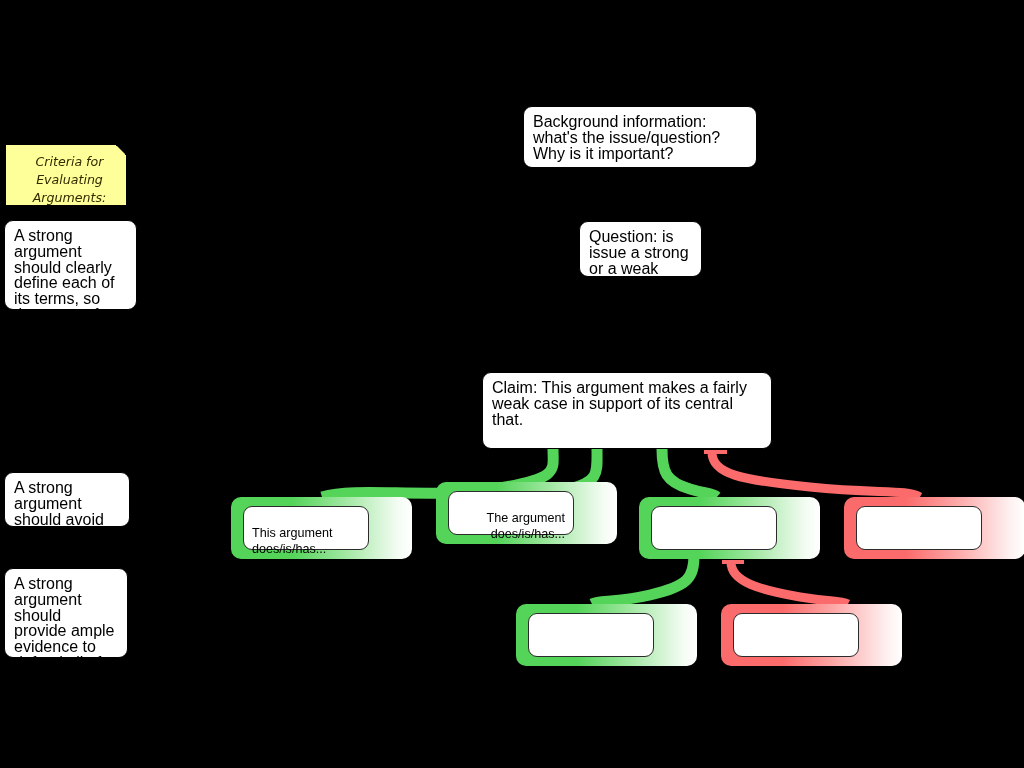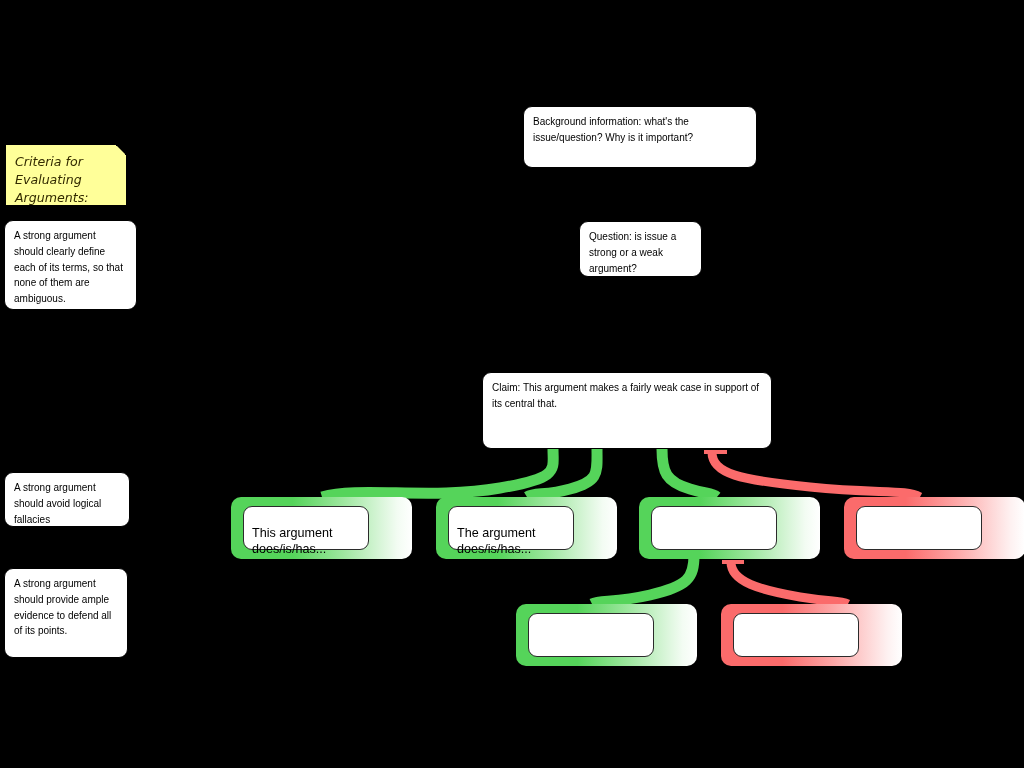--- a/index.html
+++ b/index.html
@@ -8,30 +8,30 @@
     font-family:"Liberation Sans", sans-serif;
   }
   .stage{position:absolute;left:0;top:0;width:1024px;height:768px;}
 
   
   #wires{position:absolute;left:0;top:0;width:1024px;height:768px;z-index:1;}
 
   
   .note{
     position:absolute;background:#fff;border:1px solid #000;border-radius:9px;
-    box-sizing:border-box;color:#000;font-size:10px;line-height:15.8px;
+    box-sizing:border-box;color:#000;font-size:16px;line-height:15.8px;
     padding:7px 9px;z-index:4;
   }
   .note.wide{line-height:16px;}
 
   
   .sticky{
     position:absolute;background:#ffff99;box-sizing:border-box;z-index:4;
     color:#332b00;font-size:12.6px;line-height:18px;padding:8px 2px 6px 9px;
-    font-family:"DejaVu Sans", sans-serif;font-style:italic;
+    font-family:"DejaVu Sans", sans-serif;font-style:italic;text-align:center;
   }
   .sticky .fold{
     position:absolute;right:0;top:0;width:10px;height:10px;
     background:#000;
     clip-path:polygon(0 0,100% 100%,100% 0);
   }
   .sticky .foldline{
     position:absolute;right:0;top:0;width:10px;height:10px;
     border-top:1px solid #000;border-right:1px solid #000;
     box-sizing:border-box;
@@ -105,21 +105,21 @@
     <span>Claim: This argument makes a fairly weak case in support of its central that.</span>
   </div>
 
   <div class="card support" style="left:231px;top:497px;width:181px;height:62px;">
     <div class="inner" style="width:126px;height:44px;">
       <span>This argument does/is/has...</span>
     </div>
 
   </div>
 
-  <div class="card support" style="left:436px;top:497px;width:181px;height:62px;">
+  <div class="card support" style="left:436px;top:482px;width:181px;height:62px;text-align:right;">
     <div class="inner" style="width:126px;height:44px;">
       <span>The argument does/is/has...</span>
     </div>
 
   </div>
 
   <div class="card support" style="left:639px;top:497px;width:181px;height:62px;">
     <div class="inner" style="width:126px;height:44px;">
       <span></span>
     </div>

